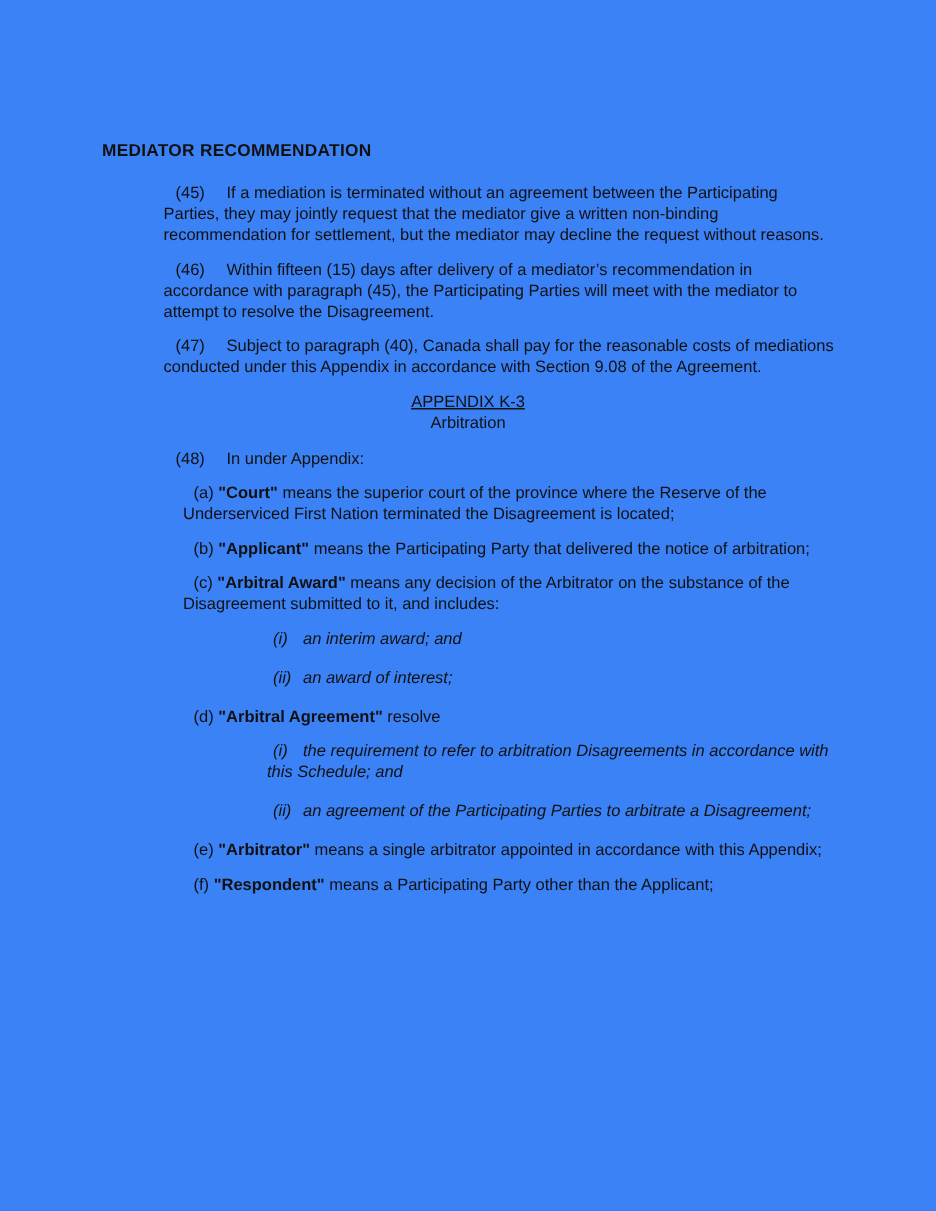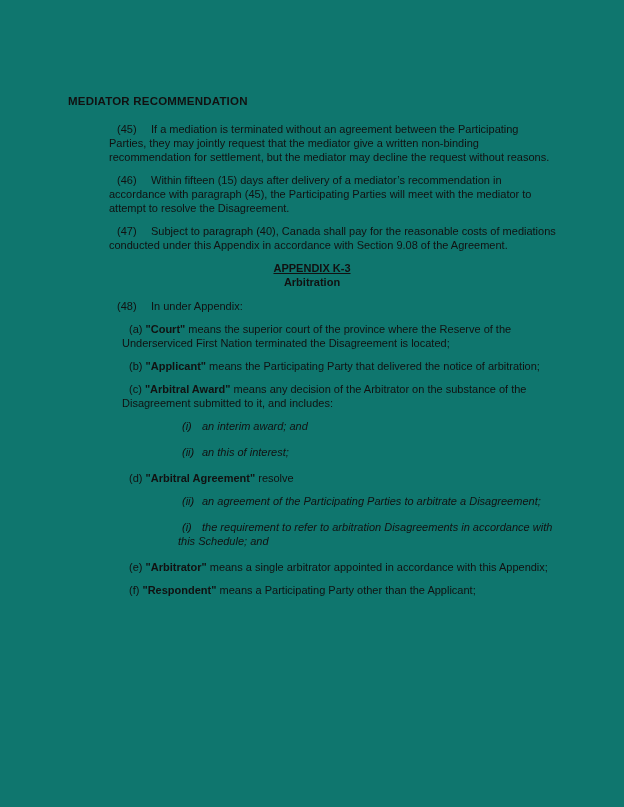--- a/index.html
+++ b/index.html
@@ -5,21 +5,21 @@
   * { box-sizing: border-box; }
   html, body {
     margin: 0;
     padding: 0;
     background: #ffffff;
   }
   .page {
     position: relative;
     width: 624px;
     height: 807px;
-    background: #0f766e;
+    background: #3b82f6;
     color: #111111;
     font-family: "Liberation Sans", "DejaVu Sans", sans-serif;
     font-size: 11px;
     line-height: 14px;
     padding: 94px 68px 0 68px;
     overflow: hidden;
   }
   .doc-heading {
     font-size: 11.5px;
     font-weight: 700;
@@ -33,25 +33,25 @@
   .pnum {
     display: inline-block;
     width: 34px;
     text-indent: 0;
   }
   .center-heading {
     text-align: center;
     margin: 0 0 10px 0;
   }
   .ch-line1 {
-    font-weight: 700;
+    font-weight: 400;
     text-decoration: underline;
   }
   .ch-line2 {
-    font-weight: 700;
+    font-weight: 400;
   }
   .def-item {
     margin: 0 0 9px 54px;
     text-indent: 7px;
   }
   .term {
     font-weight: 700;
   }
   .sub-item {
     margin: 0 0 12px 110px;
@@ -87,25 +87,25 @@
   <p class="para"><span class="pnum">(48)</span><span>In under Appendix:</span></p>
 
   <p class="def-item"><span>(a) </span><span class="term">"Court"</span><span> means the superior court of the province where the Reserve of the Underserviced First Nation terminated the Disagreement is located;</span></p>
 
   <p class="def-item"><span>(b) </span><span class="term">"Applicant"</span><span> means the Participating Party that delivered the notice of arbitration;</span></p>
 
   <p class="def-item"><span>(c) </span><span class="term">"Arbitral Award"</span><span> means any decision of the Arbitrator on the substance of the Disagreement submitted to it, and includes:</span></p>
 
   <p class="sub-item"><span class="rnum">(i)</span><span>an interim award; and</span></p>
 
-  <p class="sub-item"><span class="rnum">(ii)</span><span>an this of interest;</span></p>
+  <p class="sub-item"><span class="rnum">(ii)</span><span>an award of interest;</span></p>
 
   <p class="def-item"><span>(d) </span><span class="term">"Arbitral Agreement"</span><span> resolve</span></p>
 
+  <p class="sub-item"><span class="rnum">(i)</span><span>the requirement to refer to arbitration Disagreements in accordance with this Schedule; and</span></p>
+
   <p class="sub-item"><span class="rnum">(ii)</span><span>an agreement of the Participating Parties to arbitrate a Disagreement;</span></p>
-
-  <p class="sub-item"><span class="rnum">(i)</span><span>the requirement to refer to arbitration Disagreements in accordance with this Schedule; and</span></p>
 
   <p class="def-item"><span>(e) </span><span class="term">"Arbitrator"</span><span> means a single arbitrator appointed in accordance with this Appendix;</span></p>
 
   <p class="def-item"><span>(f) </span><span class="term">"Respondent"</span><span> means a Participating Party other than the Applicant;</span></p>
 
 </div>
 
 </body></html>

